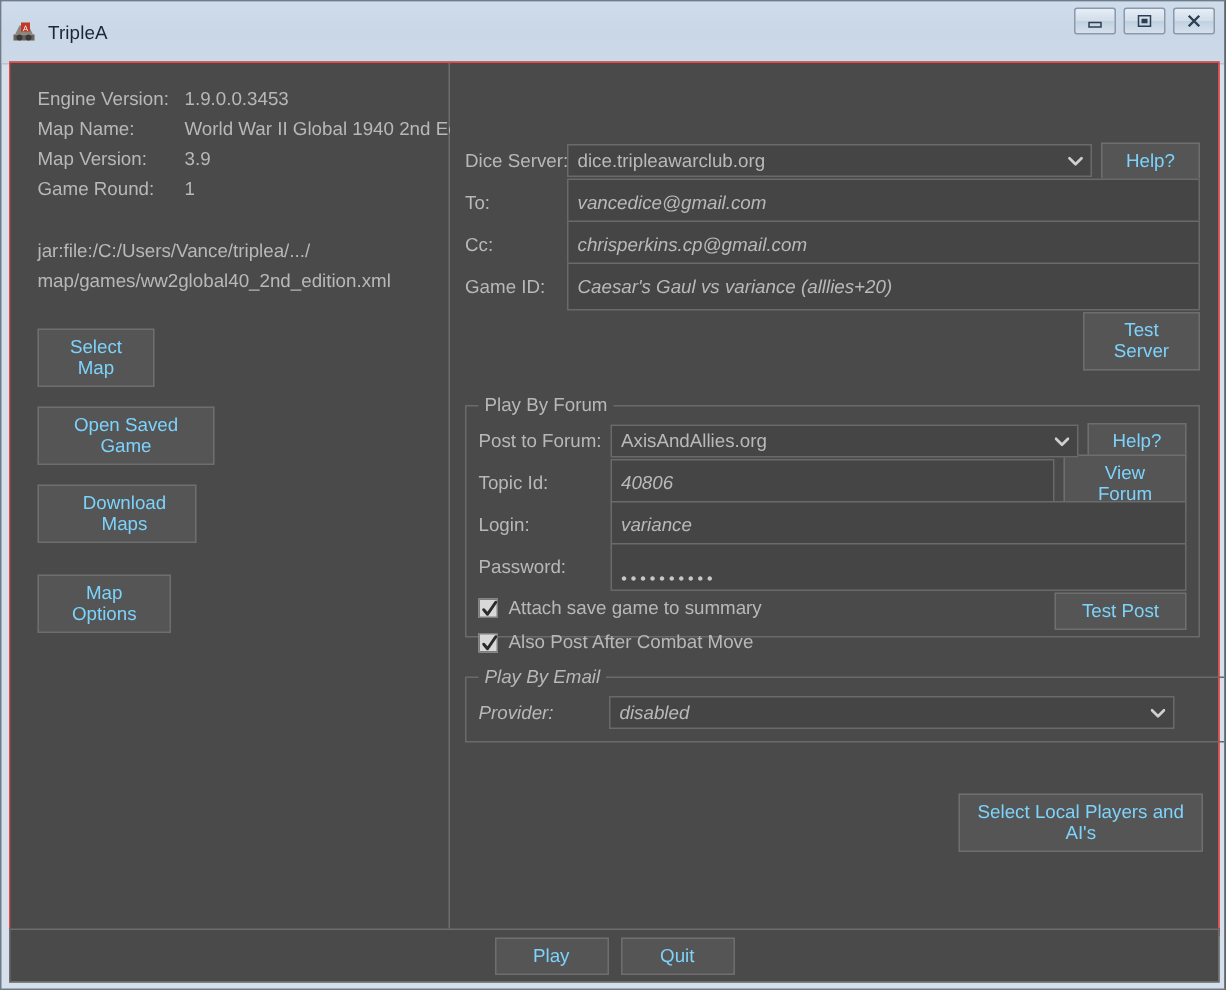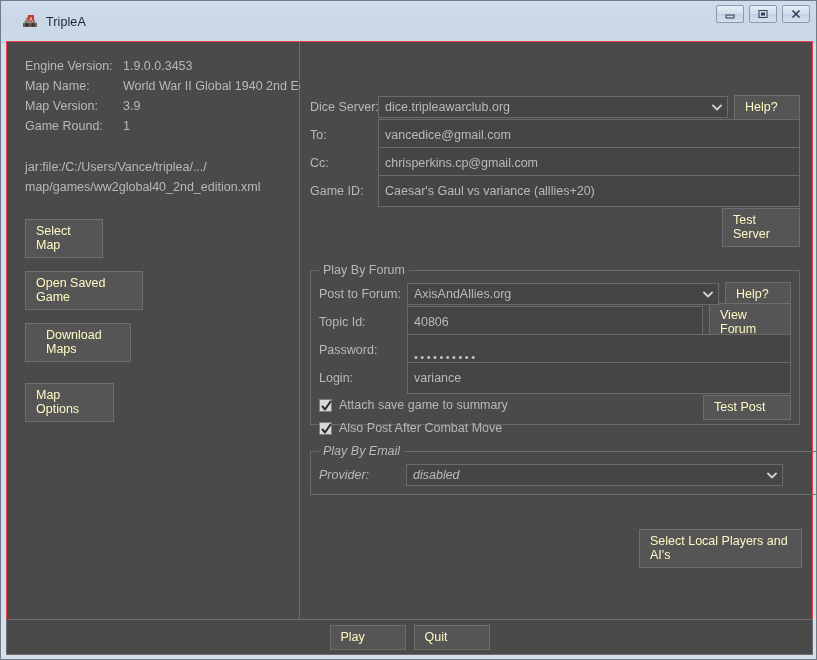--- a/index.html
+++ b/index.html
@@ -23,21 +23,21 @@
   }
 
   
   #title-bar {
     position: relative;
     height: 42px;
     background: linear-gradient(to bottom, #cfdceb 0%, #c9d7e7 50%, #ccd9e8 100%);
     border-bottom: 1px solid #b7c4d2;
     display: flex;
     align-items: center;
-    padding-left: 21px;
+    padding-left: 7px;
     box-sizing: border-box;
   }
   #title-bar .app-icon {
     width: 17px;
     height: 17px;
     margin-right: 7px;
     flex: 0 0 auto;
     position: relative;
   }
   #title-bar .title-text {
@@ -110,26 +110,26 @@
     color: #b8b8b8;
     line-height: 20px;
   }
   .filename-block .path { white-space: nowrap; }
 
   
   .btn {
     display: inline-block;
     background: #555555;
     border: 1px solid #6e6e6e;
-    color: #fef9c3;
+    color: #7dd3fc;
     font-size: 12.5px;
     font-family: "Liberation Sans", sans-serif;
     padding: 4px 10px 5px 10px;
     box-sizing: border-box;
-    text-align: left;
+    text-align: center;
     line-height: 14px;
     cursor: default;
     user-select: none;
   }
 
   .left-buttons { margin-top: 22px; }
   .left-buttons .btn { display: block; margin-bottom: 13px; }
   .btn-select-map { width: 78px; }
   .btn-open-saved { width: 118px; }
   .btn-download-maps { width: 106px; padding-left: 20px; }
@@ -161,20 +161,21 @@
     color: #b9b9b9;
     font-size: 12.5px;
     font-family: "Liberation Sans", sans-serif;
     height: 32px;
     line-height: 20px;
     padding: 12px 6px;
     box-sizing: border-box;
     outline: none;
     flex: 1 1 auto;
     min-width: 0;
+    font-style: italic;
   }
   .combo {
     position: relative;
     display: flex;
     align-items: center;
     background: #454545;
     border: 1px solid #6a6a6a;
     height: 22px;
     box-sizing: border-box;
     flex: 1 1 auto;
@@ -442,29 +443,29 @@
             <div class="btn btn-inline btn-help">Help?</div>
           </div>
 
           <div class="form-row">
             <span class="lbl">Topic Id:</span>
             <input class="field" type="text" value="40806" style="">
             <div class="btn btn-inline btn-view-forum">View Forum</div>
           </div>
 
           <div class="form-row">
+            <span class="lbl">Login:</span>
+            <input class="field" type="text" value="variance" style="">
+          </div>
+
+          <div class="form-row">
             <span class="lbl">Password:</span>
             <div class="field">
               <span class="pwd-dots">••••••••••</span>
             </div>
-          </div>
-
-          <div class="form-row">
-            <span class="lbl">Login:</span>
-            <input class="field" type="text" value="variance" style="">
           </div>
 
           <div class="check-area">
             <div class="check-row">
               <span class="checkbox">
                 <svg width="13" height="13" viewBox="0 0 13 13">
                   <path d="M2.5 6.5 L5 9.5 L10.5 1.5" stroke="#2b2b2b" stroke-width="2" fill="none" stroke-linecap="round" stroke-linejoin="round"></path>
                 </svg>
               </span>
               <span class="cb-label">Attach save game to summary</span>

